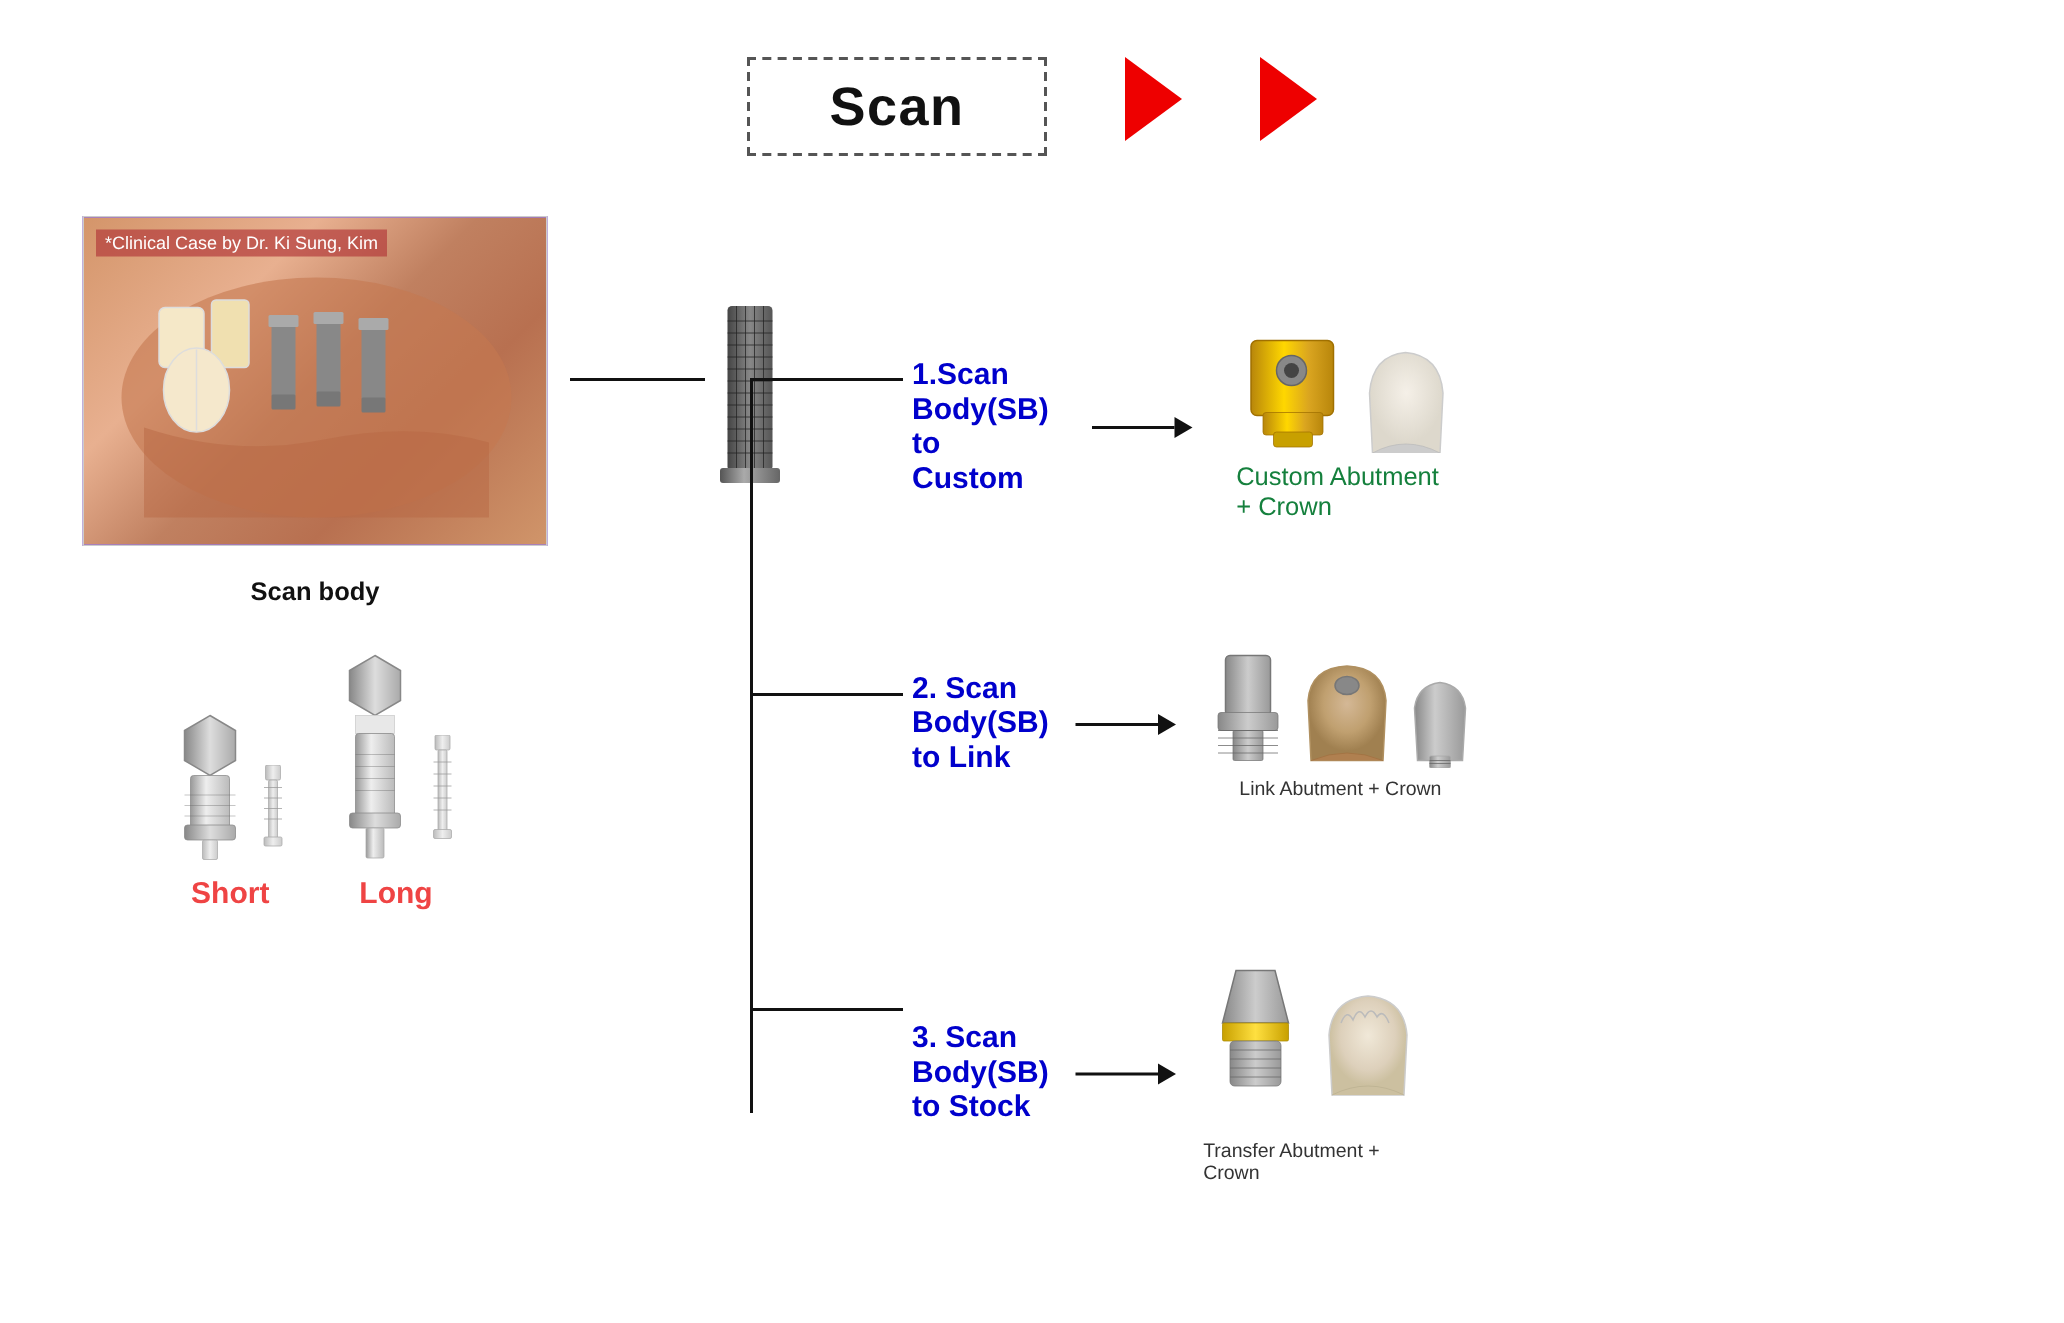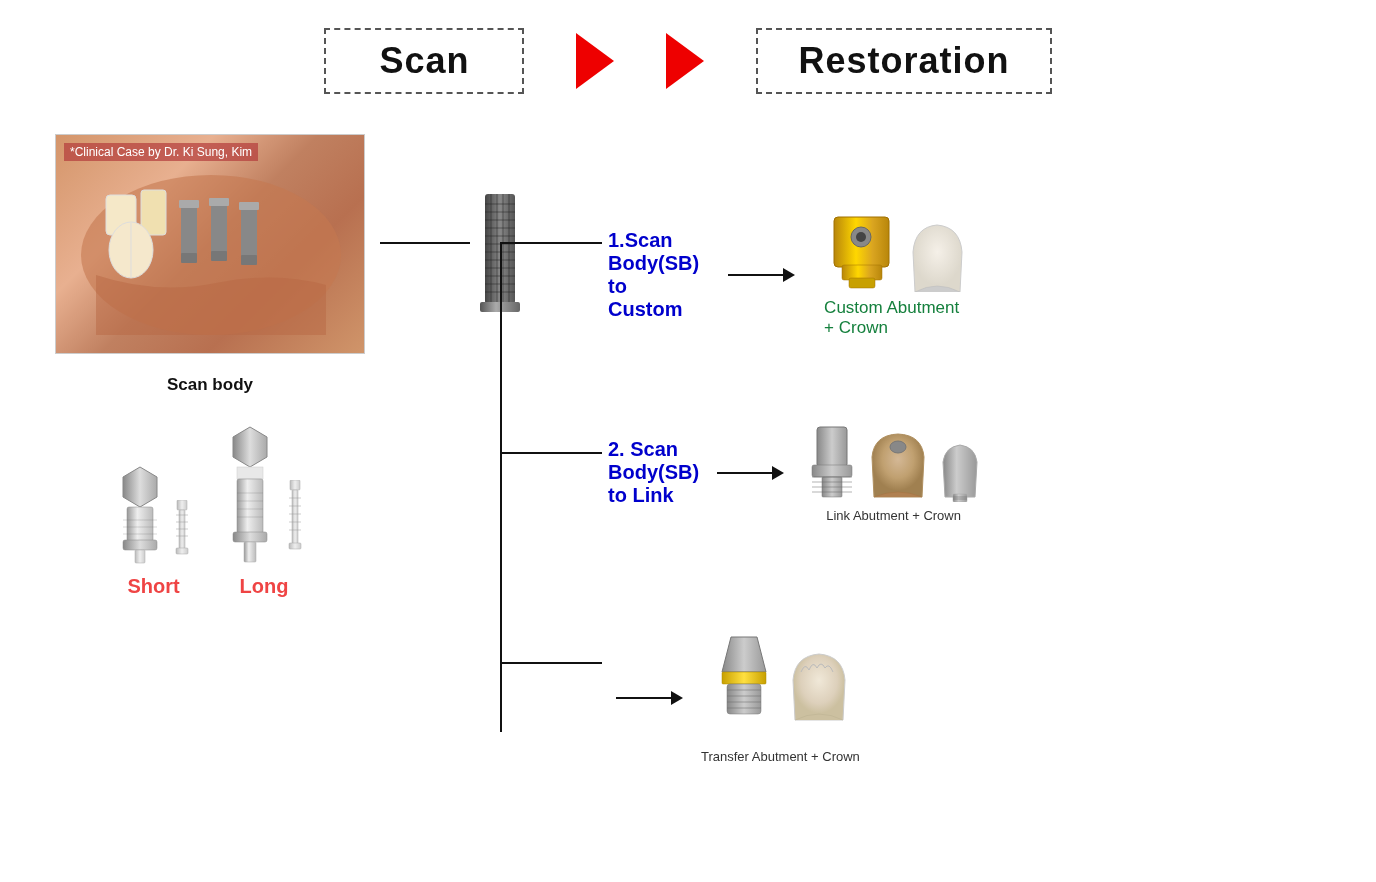--- a/index.html
+++ b/index.html
@@ -8,24 +8,23 @@
       height: 882px;
       background: #ffffff;
       font-family: Arial, sans-serif;
       overflow: hidden;
       position: relative;
     }
 
     
     .header-row {
       display: flex;
-      align-items: center;
       justify-content: center;
       gap: 52px;
-      padding-top: 28px;
+      padding-top: 38px;
     }
 
     .step-box {
       border: 2.5px dashed #555;
       padding: 10px 40px;
       min-width: 200px;
       text-align: center;
     }
 
     .step-box span {
@@ -128,23 +127,20 @@
   </style>
 </head>
 <body>
 
 <div class="header-row">
   <div class="step-box">
     <span>Scan</span>
   </div>
   <div class="arrow-right"></div>
   <div class="arrow-right"></div>
-  <div class="step-box">
-    <span>Restoration</span>
-  </div>
 </div>
 
 <div class="main-content">
 
   <div class="left-col">
 
     <div class="scan-img-container">
       <div class="dental-bg">
         
         <svg width="310" height="220" viewBox="0 0 310 220">
@@ -444,20 +440,23 @@
             <rect x="18" y="52" width="14" height="8" rx="1" fill="url(#white1)" stroke="#aaa" stroke-width="0.5"></rect>
             <line x1="18" y1="55" x2="32" y2="55" stroke="#666" stroke-width="0.5"></line>
             <line x1="18" y1="57" x2="32" y2="57" stroke="#666" stroke-width="0.5"></line>
           </svg>
         </div>
         <div style="font-size:13px;color:#333;margin-top:6px;">Link Abutment + Crown</div>
       </div>
     </div>
 
     <div style="position:absolute; top:498px; left:228px; display:flex; flex-direction:row; align-items:center; gap:10px;">
+      <div>
+        <div style="font-size:20px; font-weight:700; color:#00c;">3. Scan Body(SB) to Stock</div>
+      </div>
 
       <div style="display:flex;align-items:center;margin:0 8px;">
         <div style="width:55px;height:2px;background:#111;"></div>
         <div style="width:0;height:0;border-top:7px solid transparent;border-bottom:7px solid transparent;border-left:12px solid #111;"></div>
       </div>
 
       <div style="display:flex;flex-direction:column;align-items:center;gap:21px;">
         <div style="display:flex;flex-direction:row;align-items:flex-end;gap:8px;">
 
           <svg width="70" height="90" viewBox="0 0 70 90">

